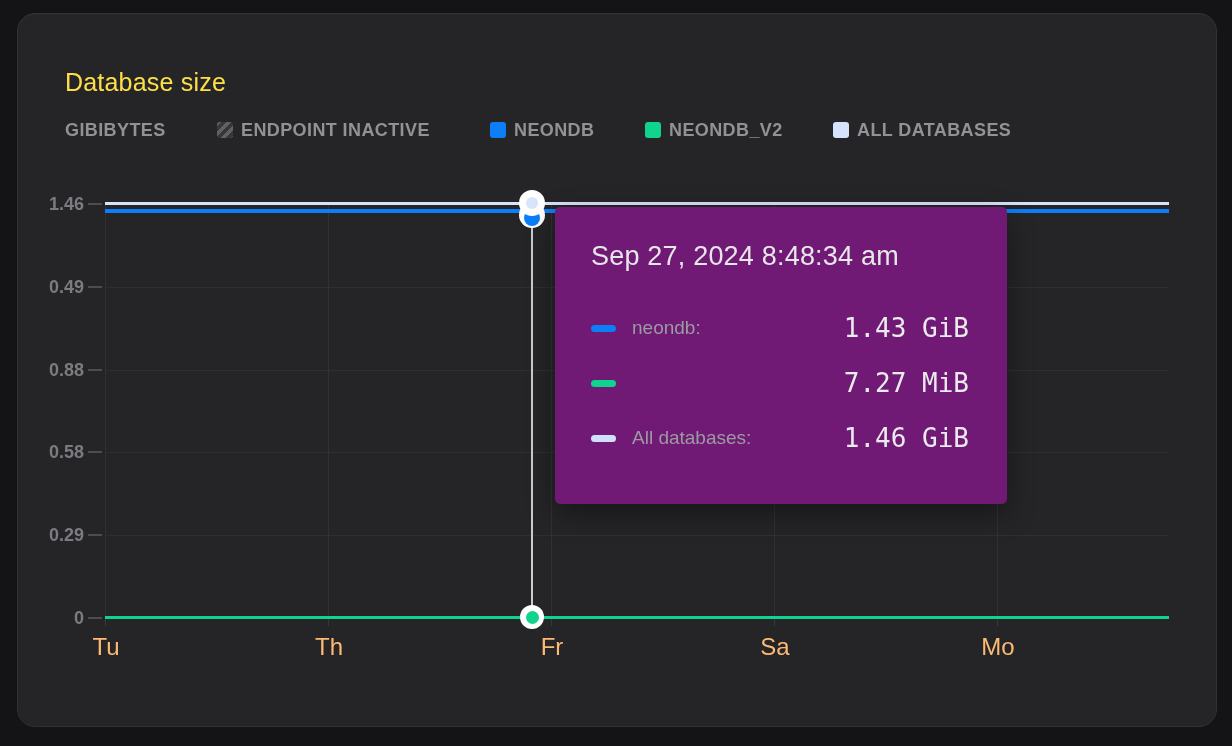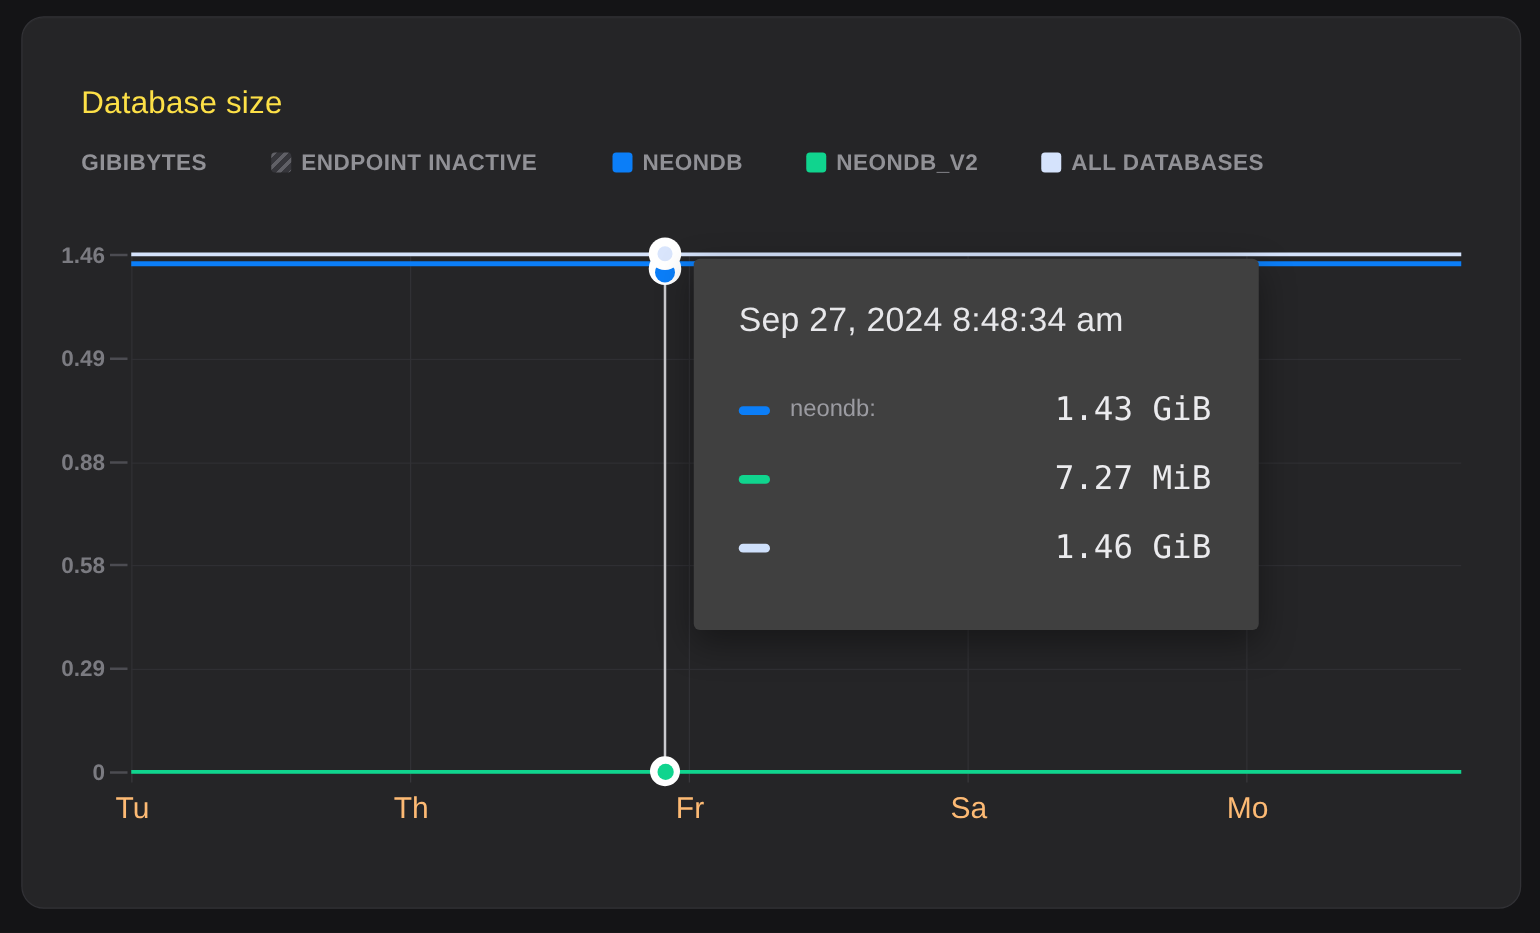--- a/index.html
+++ b/index.html
@@ -41,21 +41,21 @@
   .crosshair{position:absolute;left:531px;top:204px;width:2px;height:413px;background:#cbcbcf;z-index:3;}
   .dot{position:absolute;border-radius:50%;z-index:4;}
   .dot.white-b{left:519px;top:202px;width:26px;height:26px;background:#ffffff;}
   .dot.blue-core{left:524px;top:210px;width:16px;height:16px;background:#0b7ef8;z-index:4;}
   .dot.white-t{left:519px;top:190px;width:26px;height:26px;background:#ffffff;z-index:5;}
   .dot.lav-core{left:526px;top:197px;width:12px;height:12px;background:#d9e5fc;z-index:5;}
   .dot.white-g{left:520px;top:605px;width:24px;height:24px;background:#ffffff;}
   .dot.green-core{left:526px;top:611px;width:13px;height:13px;background:#10d48e;z-index:5;}
 
   
-  .tooltip{position:absolute;left:555px;top:207px;width:452px;height:297px;background:#404040;
+  .tooltip{position:absolute;left:555px;top:207px;width:452px;height:297px;background:#701a75;
            border-radius:5px;box-sizing:border-box;padding:33px 38px 0 36px;z-index:10;
            box-shadow:0 10px 28px rgba(0,0,0,.38);}
   .tooltip-title{font-size:27px;color:#e7e7ea;letter-spacing:.2px;line-height:32px;}
   .tooltip-rows{margin-top:42px;}
   .tooltip-row{display:flex;align-items:center;height:28px;margin-bottom:27px;}
   .tt-dash{width:25px;height:7px;border-radius:4px;margin-right:16px;flex:0 0 auto;}
   .tt-dash.blue{background:#0b7ef8;}
   .tt-dash.green{background:#10d48e;}
   .tt-dash.lavender{background:#cfe0fb;}
   .tt-label{font-size:19px;color:#9b9ba1;}
@@ -152,17 +152,18 @@
         <span class="tt-dash blue"></span>
         <span class="tt-label">neondb:</span>
         <span class="tt-value">1.43 GiB</span>
       </div>
       <div class="tooltip-row">
         <span class="tt-dash green"></span>
         <span class="tt-value">7.27 MiB</span>
       </div>
       <div class="tooltip-row">
         <span class="tt-dash lavender"></span>
+        <span class="tt-label">All databases:</span>
         <span class="tt-value">1.46 GiB</span>
       </div>
     </div>
   </div>
 </div>
 
 </body></html>

